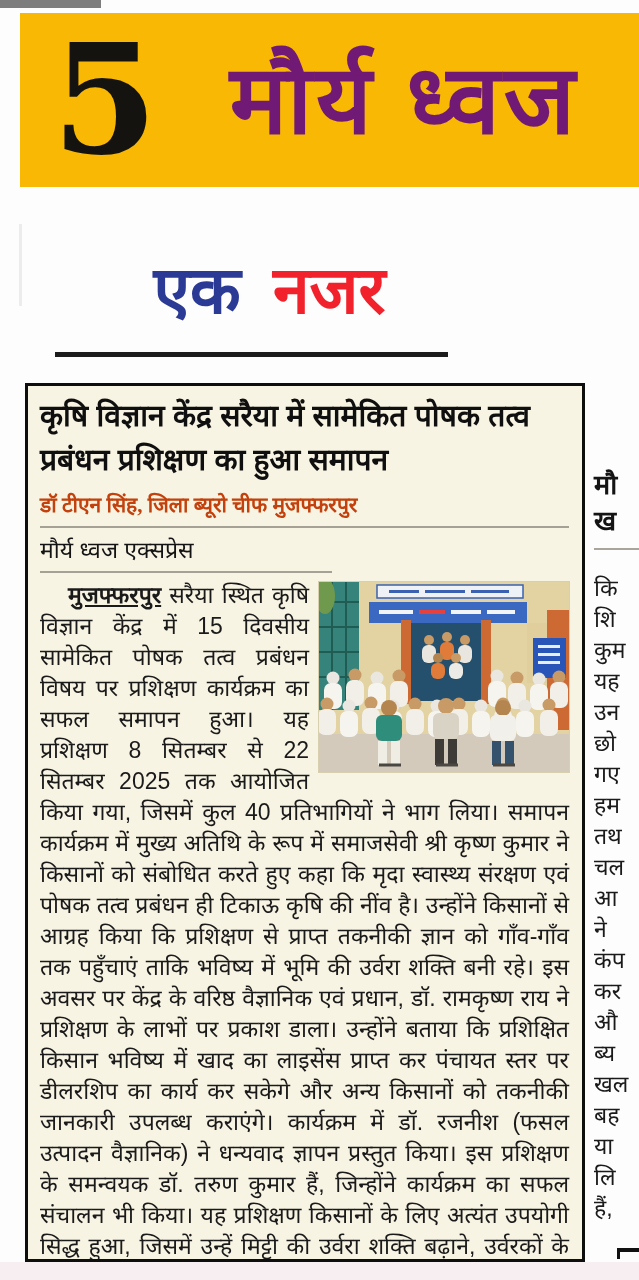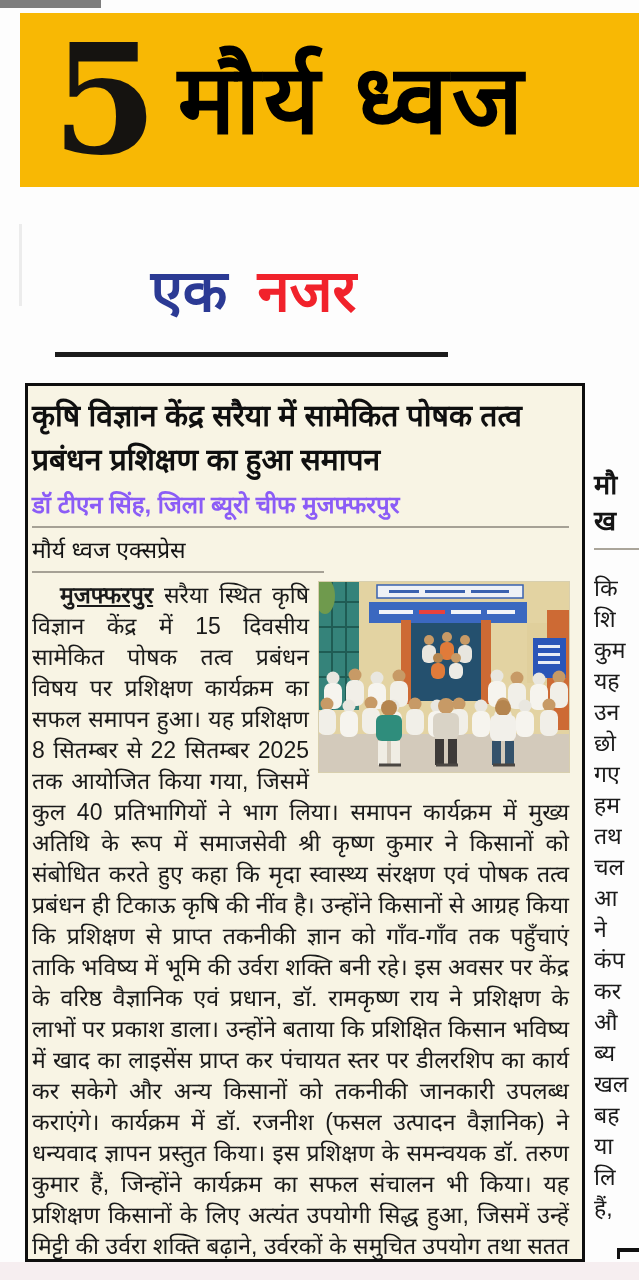--- a/index.html
+++ b/index.html
@@ -32,69 +32,70 @@
     font-weight:bold;
     font-size:152px;
     line-height:1;
     margin-left:32px;
     color:#151310;
   }
   .masthead-title {
     font-weight:bold;
     font-size:96px;
     line-height:1;
-    margin-left:20px;
+    margin-left:72px;
     letter-spacing:4px;
-    color:#000000;
+    color:#701a75;
     white-space:nowrap;
   }
 
   .left-edge-strip {
     position:absolute; left:19px; top:224px;
     width:3px; height:82px;
     background:#ececec;
   }
 
   .section-title {
-    position:absolute; left:56px; top:238px;
+    position:absolute; left:72px; top:238px;
     width:395px; height:110px;
     text-align:center;
     font-weight:bold;
-    font-size:58px;
+    font-size:66px;
     line-height:105px;
     white-space:nowrap;
   }
   .section-title .blue { color:#2B3A94; }
   .section-title .red  { color:#F1222B; margin-left:14px; }
   .section-title-underline {
     position:absolute; left:55px; top:352px;
     width:393px; height:5px;
     background:#1c1c1c;
   }
 
   .article-box {
     position:absolute; left:25px; top:383px;
     width:560px; height:879px;
     border:3px solid #0e0e0e;
     background:#F8F4E4;
-    padding:8px 13px 6px 4px;
+    padding:8px 13px 6px 12px;
     overflow:hidden;
   }
   .article-headline {
     font-weight:bold;
     font-size:30px;
     line-height:44px;
     color:#0f0f0f;
     margin-bottom:8px;
   }
   .article-byline {
     font-weight:bold;
-    font-size:24px;
+    font-size:21px;
     line-height:30px;
-    color:#8b5cf6;
+    color:#c2410c;
+    font-family:Liberation Serif, serif;
   }
   .rule {
     height:2px;
     background:#a6a195;
     margin:6px 0 7px 0;
   }
   .article-credit {
     font-weight:normal;
     font-size:23px;
     line-height:30px;

